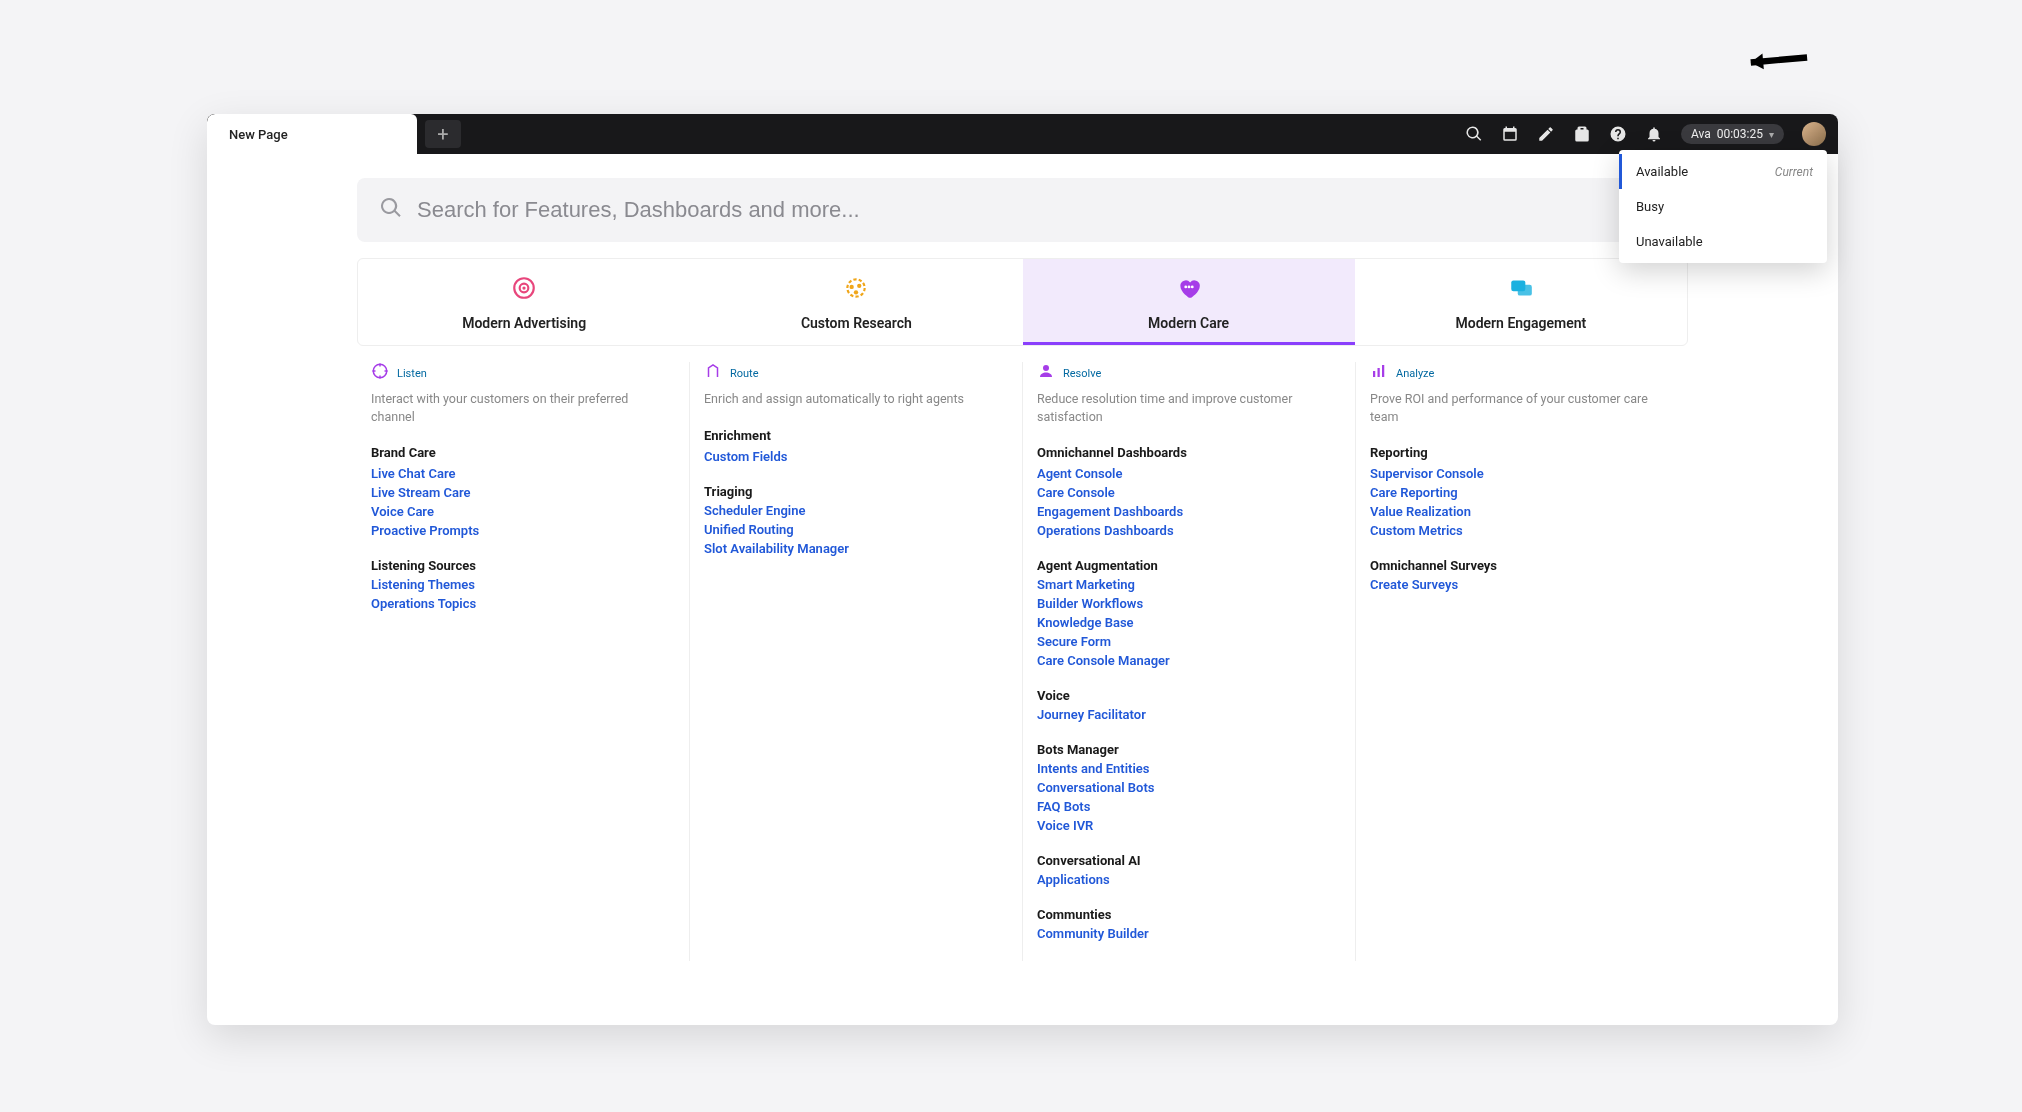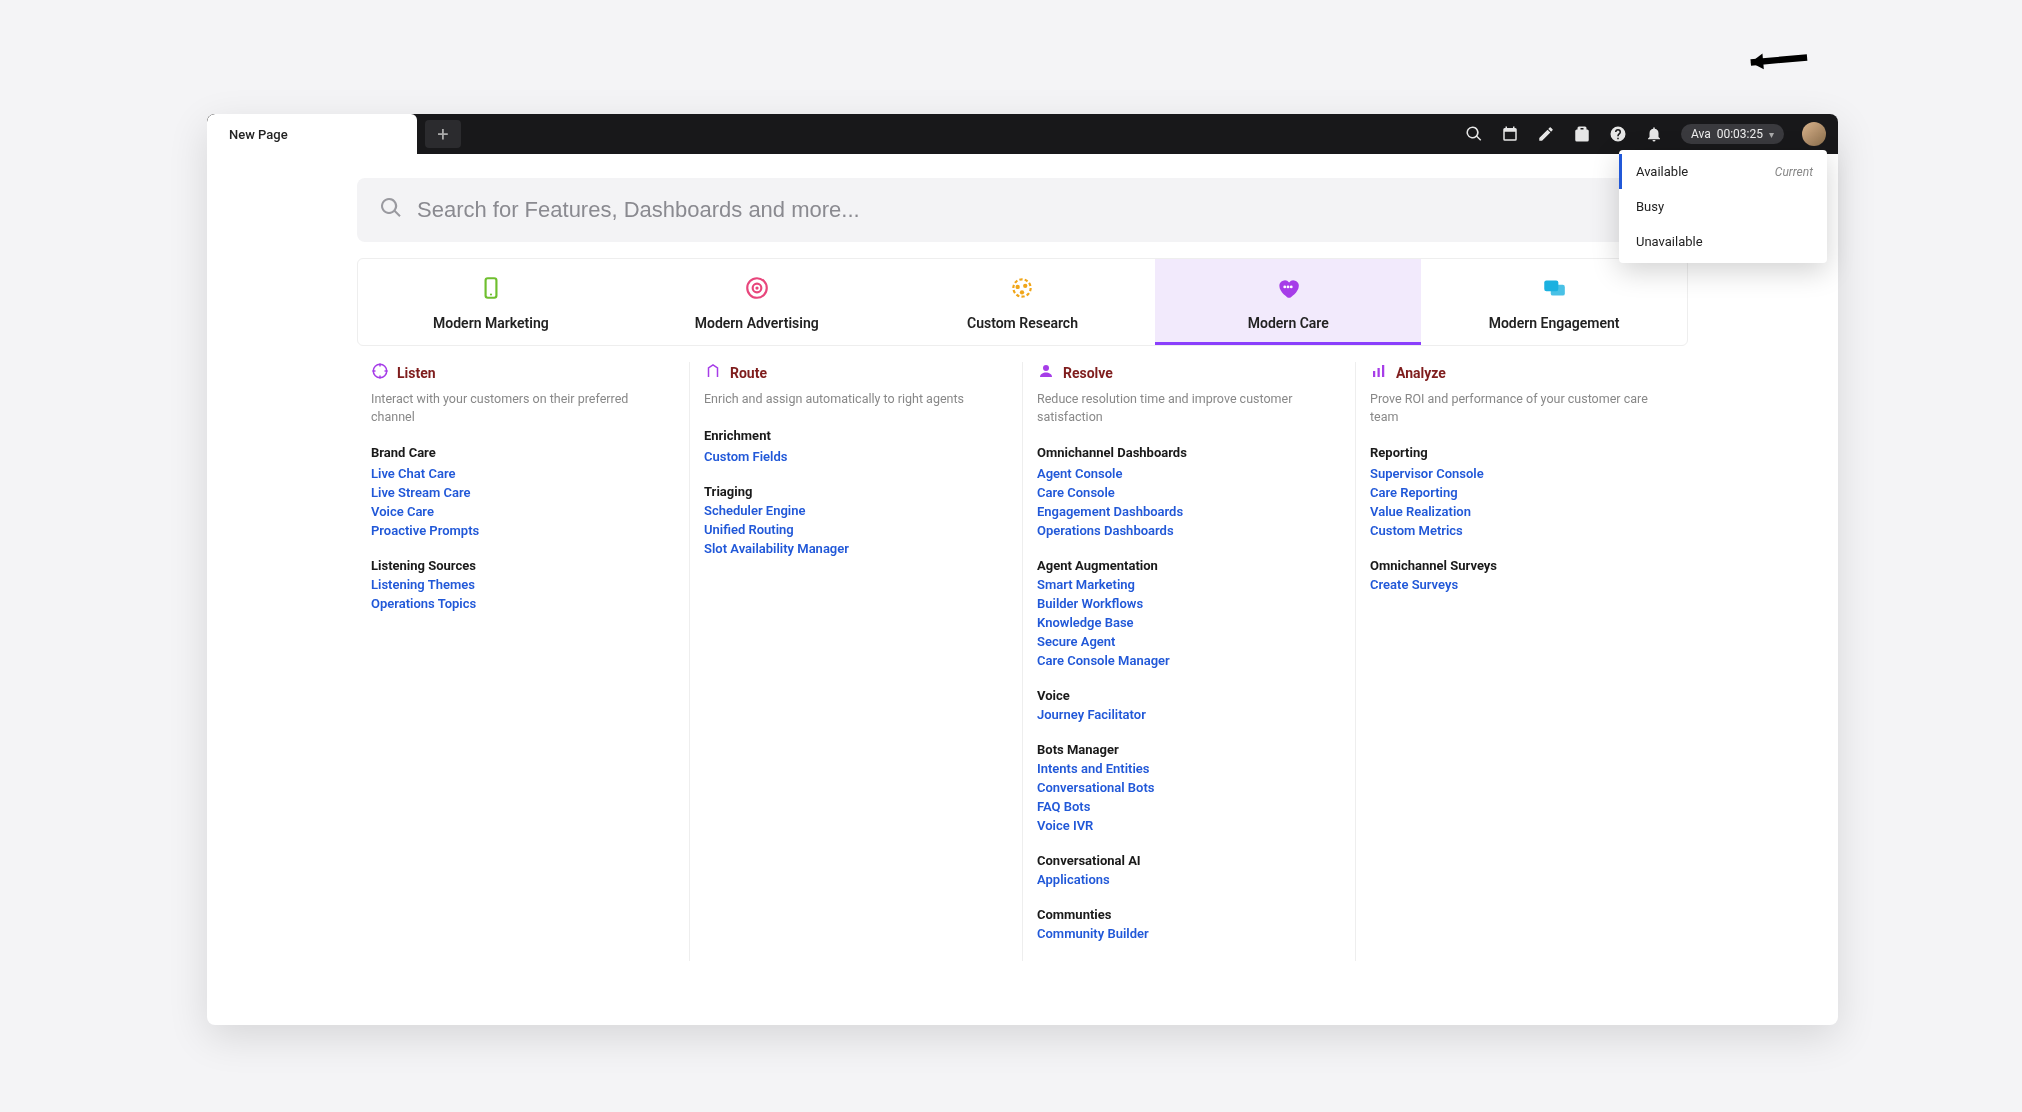--- a/index.html
+++ b/index.html
@@ -23,21 +23,21 @@
 .ptab { flex:1; display:flex; flex-direction:column; align-items:center; justify-content:center; padding:16px 0 14px; cursor:pointer; position:relative; }
 .ptab .plabel { font-size:14px; font-weight:600; color:#222; margin-top:10px; }
 .ptab.active { background:#f2eafc; }
 .ptab.active::after { content:""; position:absolute; left:0; right:0; bottom:0; height:3px; background:#8a3ffc; }
 .ptab.active .arrow-down { position:absolute; bottom:-6px; left:50%; transform:translateX(-50%); width:0; height:0; border-left:6px solid transparent; border-right:6px solid transparent; border-top:6px solid #8a3ffc; }
 .columns { display:flex; margin-top:16px; }
 .col { flex:1; padding:0 14px 20px; border-right:1px solid #eee; }
 .col:last-child { border-right:none; }
 .col-head { display:flex; align-items:center; gap:8px; }
 .col-head svg { width:18px; height:18px; }
-.col-title { font-size:14px; font-weight:700; color:#7f1d1d; }
+.col-title { font-size:11px; font-weight:400; color:#0369a1; }
 .col-desc { font-size:12.5px; color:#888; margin-top:6px; line-height:1.4; }
 .group-title { font-size:13px; font-weight:700; color:#1a1a1a; margin-top:20px; }
 .link { display:block; font-size:13px; font-weight:600; color:#2158d8; margin-top:4px; cursor:pointer; text-decoration:none; }
 .link:first-of-type { margin-top:6px; }
 .dropdown { position:absolute; top:150px; right:195px; width:208px; background:#fff; border-radius:4px; box-shadow:0 8px 28px rgba(0,0,0,.18); padding:4px 0; z-index:50; }
 .dd-item { display:flex; align-items:center; justify-content:space-between; padding:10px 14px; font-size:13px; color:#222; cursor:pointer; border-left:3px solid transparent; }
 .dd-item.sel { border-left-color:#2158d8;gap:36px; }
 .dd-item .cur { color:#888; font-style:italic; font-size:12px; }
 .arrow-annotation { position:absolute; top:20px; right:210px; transform:rotate(40deg); }
 .arrow-annotation svg { width:80px; height:80px; }
@@ -98,27 +98,20 @@
     <div class="searchbar">
       <span><svg viewBox="0 0 24 24">
             <path d="M10 2a8 8 0 105.3 14l5 5 1.4-1.4-5-5A8 8 0 0010 2zm0 2a6 6 0 110 12 6 6 0 010-12z"></path>
           </svg></span>
       <input type="text" placeholder="Search for Features, Dashboards and more..." style="">
     </div>
 
     <div class="product-tabs" id="product-tabs">
         <div class="ptab">
           <span><svg viewBox="0 0 24 24" width="26" height="26">
-              <rect x="7" y="3" width="10" height="18" rx="2" fill="none" stroke="#6fbf2f" stroke-width="2"></rect>
-              <circle cx="12" cy="18" r="1" fill="#6fbf2f"></circle>
-            </svg></span>
-    <span class="plabel">Modern Marketing</span>
-    </div>
-        <div class="ptab">
-          <span><svg viewBox="0 0 24 24" width="26" height="26">
               <circle cx="12" cy="12" r="9" fill="none" stroke="#e8467c" stroke-width="2"></circle>
               <circle cx="12" cy="12" r="4" fill="none" stroke="#e8467c" stroke-width="2"></circle>
               <circle cx="12" cy="12" r="1.5" fill="#e8467c"></circle>
             </svg></span>
     <span class="plabel">Modern Advertising</span>
     </div>
         <div class="ptab">
           <span><svg viewBox="0 0 24 24" width="26" height="26">
               <circle cx="12" cy="12" r="8" fill="none" stroke="#f0a61a" stroke-width="2" stroke-dasharray="3 2"></circle>
               <circle cx="8" cy="11" r="2" fill="#f0a61a"></circle>
@@ -191,21 +184,21 @@
     <div class="col-desc">Reduce resolution time and improve customer satisfaction</div>
           <div class="group-title">Omnichannel Dashboards</div>
           <a class="link">Agent Console</a>
           <a class="link">Care Console</a>
           <a class="link">Engagement Dashboards</a>
           <a class="link">Operations Dashboards</a>
           <div class="group-title">Agent Augmentation</div>
           <a class="link">Smart Marketing</a>
           <a class="link">Builder Workflows</a>
           <a class="link">Knowledge Base</a>
-          <a class="link">Secure Agent</a>
+          <a class="link">Secure Form</a>
           <a class="link">Care Console Manager</a>
           <div class="group-title">Voice</div>
           <a class="link">Journey Facilitator</a>
           <div class="group-title">Bots Manager</div>
           <a class="link">Intents and Entities</a>
           <a class="link">Conversational Bots</a>
           <a class="link">FAQ Bots</a>
           <a class="link">Voice IVR</a>
           <div class="group-title">Conversational AI</div>
           <a class="link">Applications</a>

